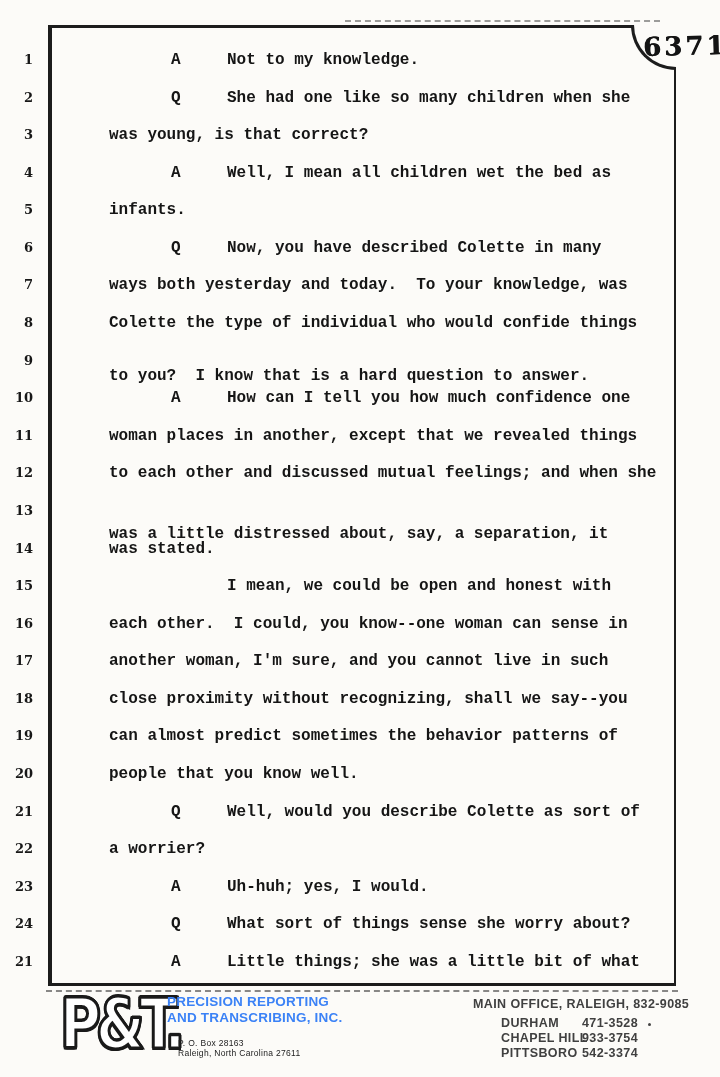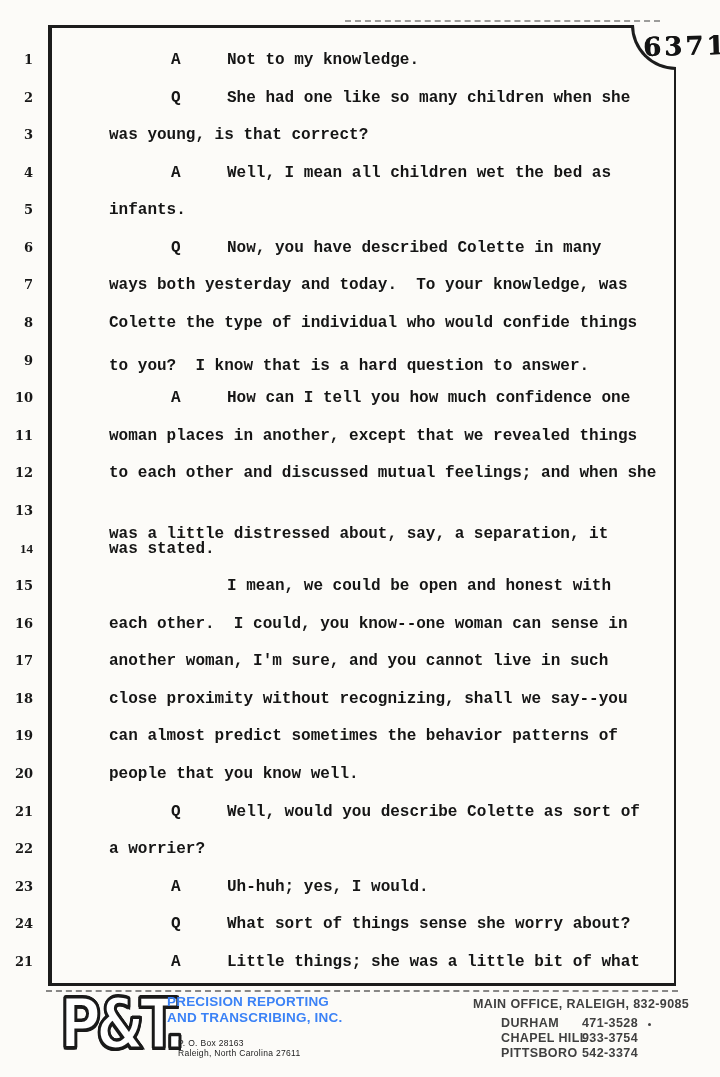--- a/index.html
+++ b/index.html
@@ -106,21 +106,21 @@
     <div class="lnum" style="top: 164.74px;">4</div>
     <div class="lnum" style="top: 202.32px;">5</div>
     <div class="lnum" style="top: 239.9px;">6</div>
     <div class="lnum" style="top: 277.48px;">7</div>
     <div class="lnum" style="top: 315.06px;">8</div>
     <div class="lnum" style="top: 352.64px;">9</div>
     <div class="lnum" style="top: 390.22px;">10</div>
     <div class="lnum" style="top: 427.8px;">11</div>
     <div class="lnum" style="top: 465.38px;">12</div>
     <div class="lnum" style="top: 502.96px;">13</div>
-    <div class="lnum" style="top: 540.54px; font-family: Liberation Serif, serif;">14</div>
+    <div class="lnum" style="top: 540.54px;">14</div>
     <div class="lnum" style="top: 578.12px;">15</div>
     <div class="lnum" style="top: 615.7px;">16</div>
     <div class="lnum" style="top: 653.28px;">17</div>
     <div class="lnum" style="top: 690.86px;">18</div>
     <div class="lnum" style="top: 728.44px;">19</div>
     <div class="lnum" style="top: 766.02px;">20</div>
     <div class="lnum" style="top: 803.6px;">21</div>
     <div class="lnum" style="top: 841.18px;">22</div>
     <div class="lnum" style="top: 878.76px;">23</div>
     <div class="lnum" style="top: 916.34px;">24</div>
@@ -128,21 +128,21 @@
   </div>
 <div id="transcript-lines">
     <div class="tline indent-speech" style="top: 51px;"><span class="marker">A</span><span class="txt">Not to my knowledge.</span></div>
     <div class="tline indent-speech" style="top: 88.58px;"><span class="marker">Q</span><span class="txt">She had one like so many children when she</span></div>
     <div class="tline indent-continuation" style="top: 126.16px;"><span class="txt">was young, is that correct?</span></div>
     <div class="tline indent-speech" style="top: 163.74px;"><span class="marker">A</span><span class="txt">Well, I mean all children wet the bed as</span></div>
     <div class="tline indent-continuation" style="top: 201.32px;"><span class="txt">infants.</span></div>
     <div class="tline indent-speech" style="top: 238.9px;"><span class="marker">Q</span><span class="txt">Now, you have described Colette in many</span></div>
     <div class="tline indent-continuation" style="top: 276.48px;"><span class="txt">ways both yesterday and today.  To your knowledge, was</span></div>
     <div class="tline indent-continuation" style="top: 314.06px;"><span class="txt">Colette the type of individual who would confide things</span></div>
-    <div class="tline indent-continuation" style="top: 357px;"><span class="txt">to you?  I know that is a hard question to answer.</span></div>
+    <div class="tline indent-continuation" style="top: 367px;"><span class="txt">to you?  I know that is a hard question to answer.</span></div>
     <div class="tline indent-speech" style="top: 389.22px;"><span class="marker">A</span><span class="txt">How can I tell you how much confidence one</span></div>
     <div class="tline indent-continuation" style="top: 426.8px;"><span class="txt">woman places in another, except that we revealed things</span></div>
     <div class="tline indent-continuation" style="top: 464.38px; padding-left: 41px;"><span class="txt">to each other and discussed mutual feelings; and when she</span></div>
     <div class="tline indent-continuation" style="top: 525px;"><span class="txt">was a little distressed about, say, a separation, it</span></div>
     <div class="tline indent-continuation" style="top: 539.54px;"><span class="txt">was stated.</span></div>
     <div class="tline indent-paragraph" style="top: 577.12px; padding-left: 8px;"><span class="txt">I mean, we could be open and honest with</span></div>
     <div class="tline indent-continuation" style="top: 614.7px;"><span class="txt">each other.  I could, you know--one woman can sense in</span></div>
     <div class="tline indent-continuation" style="top: 652.28px;"><span class="txt">another woman, I'm sure, and you cannot live in such</span></div>
     <div class="tline indent-continuation" style="top: 689.86px;"><span class="txt">close proximity without recognizing, shall we say--you</span></div>
     <div class="tline indent-continuation" style="top: 727.44px;"><span class="txt">can almost predict sometimes the behavior patterns of</span></div>

